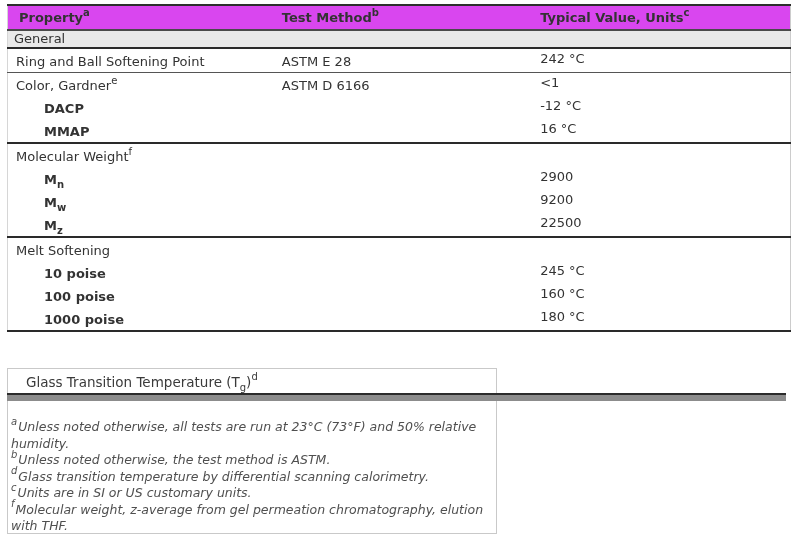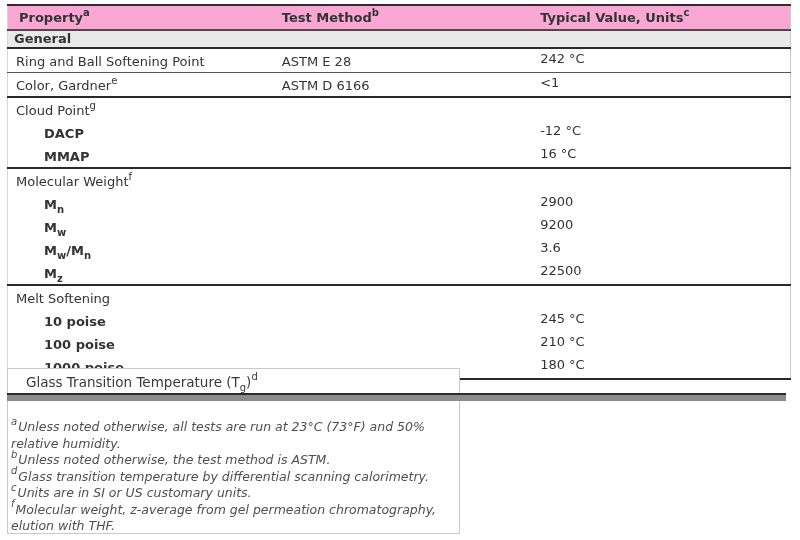--- a/index.html
+++ b/index.html
@@ -14,42 +14,42 @@
     border-collapse:collapse; table-layout:fixed;
     border-top:2px solid #2e2e2e; border-bottom:2px solid #2a2a2a;
     border-left:1px solid #d6d6d6; border-right:1px solid #cccccc;
     font-size:13px; color:#333;
   }
   .main-table col.c1 { width:266px; }
   .main-table col.c2 { width:258px; }
   .main-table col.c3 { width:258px; }
   .main-table th, .main-table td { text-align:left; font-weight:normal; }
   tr.header th {
-    background:#f9a8d4; font-weight:bold; height:21px;
+    background:#d946ef; font-weight:bold; height:21px;
     padding:1px 0 1px 11px; vertical-align:middle;
     border-bottom:2px solid #4a4a4a;
   }
   tr.header th.mid-h { padding-left:8px; }
   tr.section td {
-    background:#e9e9e9; font-weight:bold; height:15px;
+    background:#e9e9e9; font-weight:normal; height:15px;
     padding:0 0 1px 6px; vertical-align:middle;
     border-bottom:2px solid #2a2a2a;
   }
   tr.row td { height:20px; }
   td.prop   { padding:0 0 3px 8px;  vertical-align:bottom; }
   td.prop.indent { padding-left:36px;font-weight:bold; }
   td.method { padding:0 0 3px 8px;  vertical-align:bottom; }
   td.value  { padding:2px 0 0 8px;  vertical-align:top; }
   tr.sep-thin  td { border-top:1px solid #555555; }
   tr.sep-thick td { border-top:2px solid #2a2a2a; }
   .main-table sup { font-size:10px; line-height:0; position:relative; top:-1px; }
   .main-table sub { font-size:10px; line-height:0; }
   
   .tg-box {
-    position:absolute; left:7px; top:368px; width:453px; height:166px;
+    position:absolute; left:7px; top:368px; width:490px; height:166px;
     border:1px solid #c9c9c9; box-sizing:border-box; background:#ffffff;
   }
   .tg-title {
     height:25px; box-sizing:border-box; padding:5px 0 0 18px;
     font-size:13.5px; color:#3a3a3a;
   }
   .tg-title sub { font-size:10px; line-height:0; }
   .tg-title sup { font-size:10px; line-height:0; position:relative; top:-2px; }
   .thick-bar {
     position:absolute; left:7px; top:393px; width:779px; height:8px;
@@ -88,25 +88,20 @@
         <td class="method">ASTM E 28</td>
         <td class="value">242 °C</td>
       </tr>
 
       <tr class="row sep-thin">
         <td class="prop"><span>Color, Gardner</span><sup>e</sup></td>
         <td class="method">ASTM D 6166</td>
         <td class="value">&lt;1</td>
       </tr>
 
-      <tr class="row sep-thick">
-        <td class="prop"><span>Cloud Point</span><sup>g</sup></td>
-        <td class="method"></td>
-        <td class="value"></td>
-      </tr>
       <tr class="row">
         <td class="prop indent">DACP</td>
         <td class="method"></td>
         <td class="value">-12 °C</td>
       </tr>
       <tr class="row">
         <td class="prop indent">MMAP</td>
         <td class="method"></td>
         <td class="value">16 °C</td>
       </tr>
@@ -120,44 +115,39 @@
         <td class="prop indent"><span>M</span><sub>n</sub></td>
         <td class="method"></td>
         <td class="value">2900</td>
       </tr>
       <tr class="row">
         <td class="prop indent"><span>M</span><sub>w</sub></td>
         <td class="method"></td>
         <td class="value">9200</td>
       </tr>
       <tr class="row">
-        <td class="prop indent"><span>M</span><sub>w</sub><span>/M</span><sub>n</sub></td>
-        <td class="method"></td>
-        <td class="value">3.6</td>
-      </tr>
-      <tr class="row">
         <td class="prop indent"><span>M</span><sub>z</sub></td>
         <td class="method"></td>
         <td class="value">22500</td>
       </tr>
 
       <tr class="row sep-thick">
         <td class="prop">Melt Softening</td>
         <td class="method"></td>
         <td class="value"></td>
       </tr>
       <tr class="row">
         <td class="prop indent">10 poise</td>
         <td class="method"></td>
         <td class="value">245 °C</td>
       </tr>
       <tr class="row">
         <td class="prop indent">100 poise</td>
         <td class="method"></td>
-        <td class="value">210 °C</td>
+        <td class="value">160 °C</td>
       </tr>
       <tr class="row">
         <td class="prop indent">1000 poise</td>
         <td class="method"></td>
         <td class="value">180 °C</td>
       </tr>
     </tbody>
   </table>
 
   <div class="tg-box">

